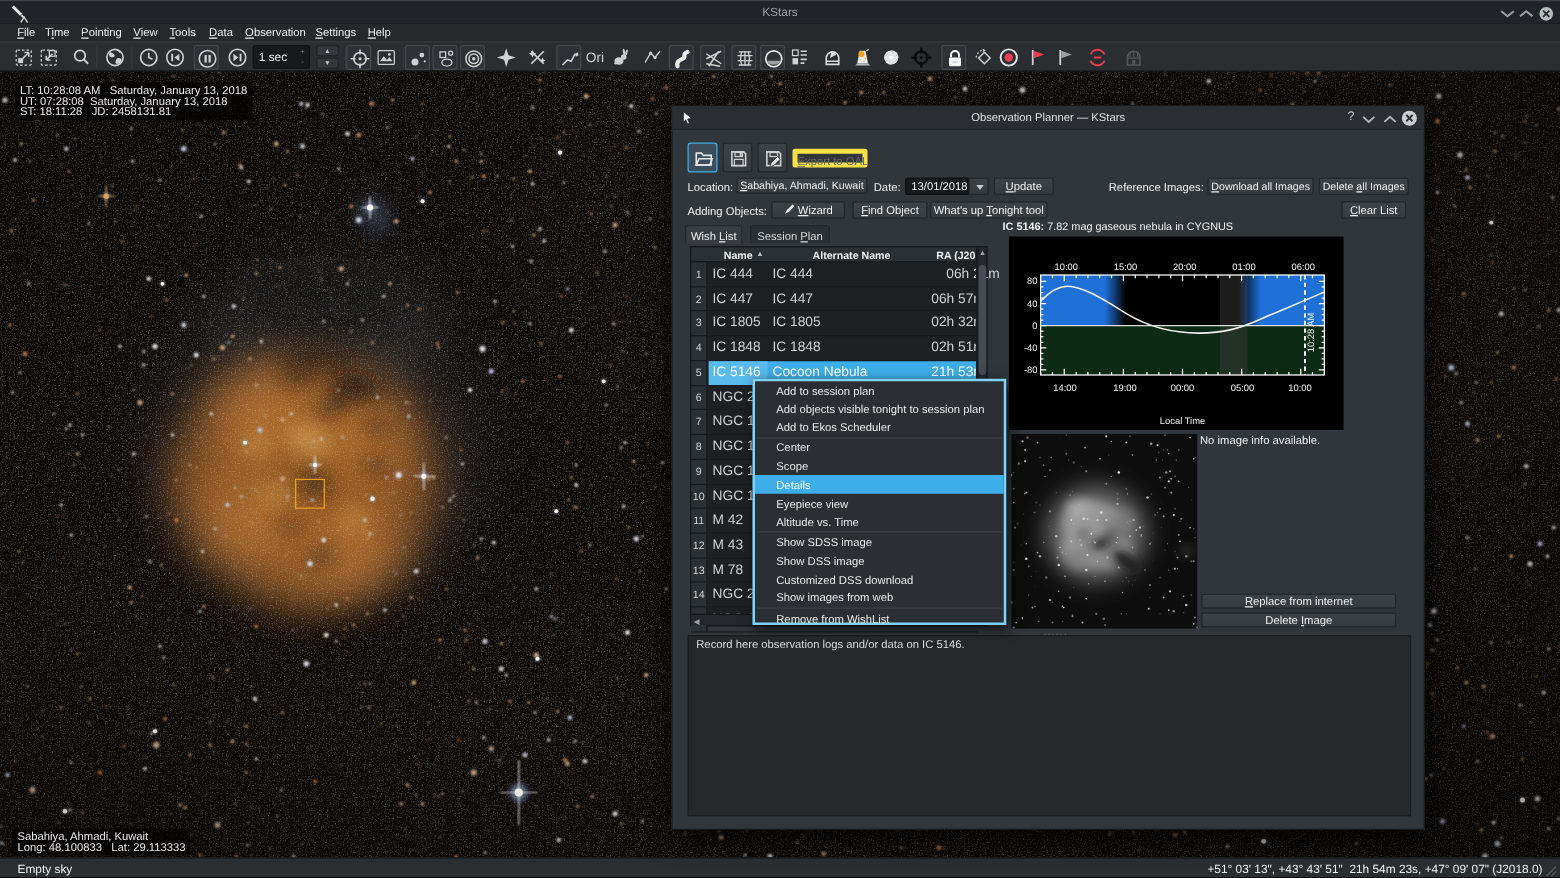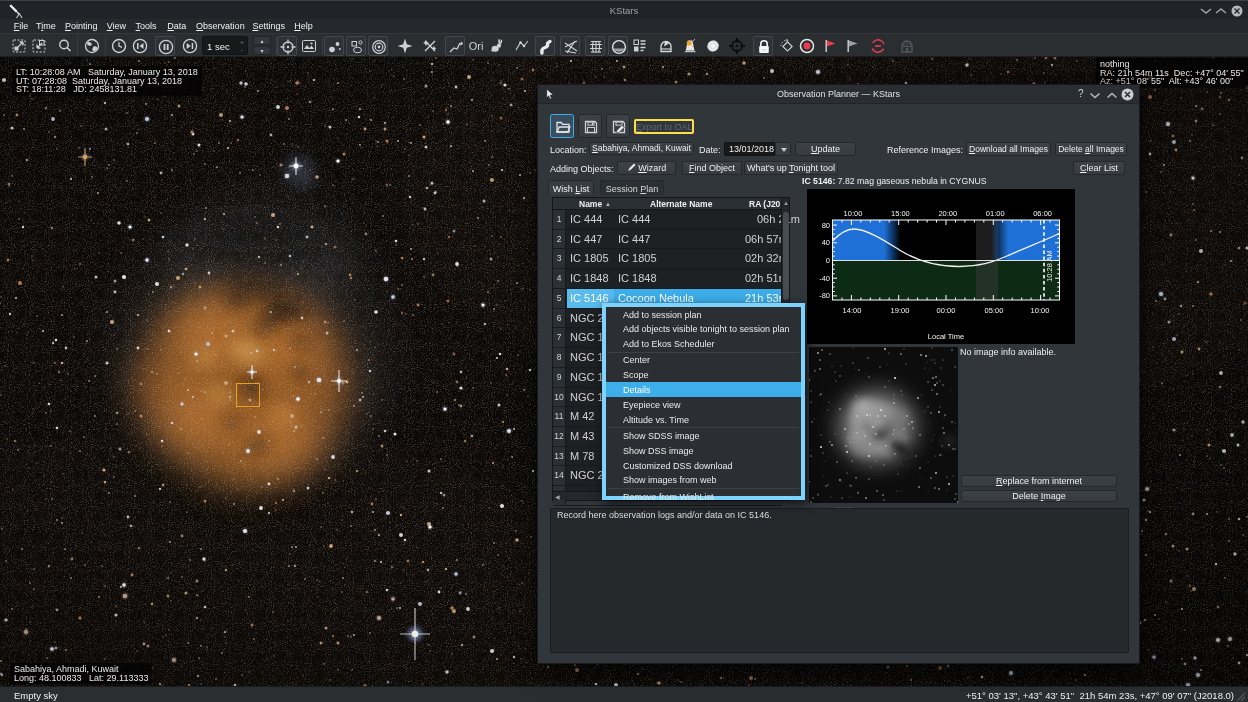--- a/index.html
+++ b/index.html
@@ -24,38 +24,38 @@
 #dialog { position:absolute; left:537px; top:84px; width:603px; height:580px; background:#31363b; border:1px solid #17191c; box-shadow:0 5px 22px rgba(0,0,0,0.85); }
 #dtitle { position:absolute; left:0; top:0; width:601px; height:19px; background:#2a2e32; border-bottom:1px solid #222528; }
 #dtitle .t { position:absolute; width:100%; text-align:center; top:4px; font-size:9px; color:#dfe0e1; }
 .btn { position:absolute; background:linear-gradient(#3d4247,#363b40); border:1px solid #24282b; border-radius:2px; color:#eff0f1; text-align:center; font-size:9px; white-space:nowrap; }
 .btn u, .lbl u, .mi u, .tab u { text-decoration:underline; text-underline-offset:1px; }
 .lbl { position:absolute; font-size:9px; color:#eff0f1; white-space:nowrap; }
 .tbig { position:absolute; top:29px; width:24px; height:24px; background:linear-gradient(#3d4247,#363b40); border:1px solid #24282b; border-radius:2.5px; }
 .tbig svg { position:absolute; left:3px; top:3px; }
 #bopen { left:12px; border:1px solid #3daee9; background:#3b4d5c; }
 #bsave { left:40px; } #bsaveas { left:68px; }
-#bexport { left:96px; top:34px; width:60px; height:15px; background:none; border:2px solid #fde047; color:#63686d; line-height:13px; }
+#bexport { left:96px; top:34px; width:60px; height:15px; background:none; border:4px solid #fde047; color:#63686d; line-height:13px; }
 #date { position:absolute; left:186px; top:57px; width:51px; height:14px; background:#17191b; border:1px solid #101214; color:#eef0f1; line-height:12px; padding-left:4px; border-radius:2px 0 0 2px; }
 #datebtn { position:absolute; left:237px; top:57px; width:16px; height:14px; }
 #datebtn:after { content:""; position:absolute; left:5px; top:5px; border:3px solid transparent; border-top:4px solid #c7c9cb; }
 .tab { position:absolute; top:95px; height:15px; border:1px solid #24282b; border-bottom:none; background:#2b3034; text-align:center; font-size:9px; padding-top:3px; border-radius:2px 2px 0 0; color:#d8d9da; }
 .tab.on { background:#383d42; color:#eff0f1; }
 #table { position:absolute; left:14px; top:112px; width:238px; height:304px; background:#1e2124; border:1px solid #141618; }
 #thead { position:absolute; left:0; top:0; width:228px; height:12px; background:#2b3034; border-bottom:1px solid #141618; font-weight:bold; font-size:8.5px; }
 #thead div { position:absolute; top:1px; }
 .trow { position:absolute; left:0; width:229px; height:19.73px; border-bottom:1px solid #181b1d; }
 .trow .n { position:absolute; left:0; top:0; width:13px; height:100%; background:#2b3034; border-right:1px solid #16181a; text-align:center; line-height:19px; color:#d4d5d6; font-size:8.5px; }
 .trow span { position:absolute; top:3px; font-size:11px; white-space:nowrap; }
 #vscroll { position:absolute; right:0; top:0; width:8px; height:302px; background:#24282c; border-left:1px solid #141618; }
 #vscroll .thumb { position:absolute; left:1px; top:14px; width:6px; height:88px; background:#474c52; border-radius:3px; }
 #vscroll .ar { position:absolute; left:1px; width:6px; text-align:center; color:#9ea1a4; font-size:6px; }
 #hscroll { position:absolute; left:0; bottom:0; width:229px; height:9px; background:#24282c; border-top:1px solid #141618; }
 #hscroll .lar { position:absolute; left:2px; top:1px; color:#9ea1a4; font-size:6px; }
-#ctx { position:absolute; left:602px; top:303px; width:203px; height:197px; background:#2b2f33; border:4px solid #7dd3fc; box-shadow:2px 3px 10px rgba(0,0,0,0.7); z-index:30; }
+#ctx { position:absolute; left:602px; top:303px; width:203px; height:197px; background:#2b2f33; border:2px solid #7dd3fc; box-shadow:2px 3px 10px rgba(0,0,0,0.7); z-index:30; }
 .mi { position:relative; height:14.8px; font-size:9px; color:#e9eaeb; }
 .mi span { position:absolute; left:17px; top:2.6px; }
 .mi.hl { background:#3daee9; }
 .mi.hl span { color:#fff; }
 .msep { height:1.5px; position:relative; }
 .msep:after { content:""; position:absolute; left:2px; right:2px; top:0.3px; height:1px; background:#3c4145; }
 .ct { font-size:7.5px; fill:#f2f3f3; font-family:"Liberation Sans",sans-serif; }
 #textarea { position:absolute; left:12px; top:423px; width:579px; height:145px; background:#25292c; border:1px solid #1b1e20; border-radius:1px; color:#dcdddd; padding:1px 6px; }
 .ubtn { position:absolute; left:423px; width:156px; height:12px; line-height:10px; }
 </style></head>
@@ -2323,23 +2323,20 @@
       <circle cx="483" cy="248" r="1.5" fill="#fef9ee"></circle>
       <circle cx="430" cy="470" r="3.8000000000000003" fill="url(#stg)"></circle>
       <circle cx="430" cy="470" r="1.6" fill="#fef9ee"></circle>
       <circle cx="130" cy="170" r="3.7" fill="url(#stg)"></circle>
       <circle cx="130" cy="170" r="1.5" fill="#fef9ee"></circle>
 <rect width="1248" height="629" fill="url(#vig)"></rect>
 </svg>
 <div class="ibox" style="left:12px;top:9px;">LT: 10:28:08 AM   Saturday, January 13, 2018
 UT: 07:28:08  Saturday, January 13, 2018
 ST: 18:11:28   JD: 2458131.81</div>
-<div class="ibox" style="left:1096px;top:1px;width:152px;">nothing
-RA: 21h 54m 11s  Dec: +47° 04' 55"
-Az: +51° 08' 55"  Alt: +43° 46' 00"</div>
 <div class="ibox" style="left:10px;top:606px;">Sabahiya, Ahmadi, Kuwait
 Long: 48.100833   Lat: 29.113333</div>
 <div style="position:absolute;left:236px;top:326px;width:24px;height:24px;border:1.5px solid #e8a022;"></div>
 </div>
 <div id="titlebar">
     <div class="t">KStars</div>
     <svg style="position:absolute;left:8px;top:1px" width="16" height="17" viewBox="0 0 16 17">
       <path d="M3 2 L10 9 L8 11 L1 4 z" fill="#e8e9ea" stroke="#2a2d30" stroke-width="0.7"></path>
       <path d="M9 10 l2.5 2.5" stroke="#dcdddd" stroke-width="1.6"></path>
       <path d="M8.5 16 l2.8-4.2 2.8 4.2" stroke="#c8cacc" stroke-width="1.1" fill="none"></path>
@@ -2662,21 +2659,21 @@
         <rect x="6" y="4" width="6" height="3.2" stroke="#ced0d2" fill="none"></rect>
         <path d="M6 15.2 l1-3 5-5 2.2 2.2 -5 5 -3 1z" fill="#e8e9ea" stroke="#2f343a" stroke-width="0.7"></path>
       </svg>
     </div>
 <div class="btn" id="bexport"><u>E</u>xport to OAL</div>
 <div class="lbl" style="left:12px;top:60px;">Location:</div>
 <div class="btn" style="left:51px;top:57px;width:105px;height:13px;line-height:11px;font-size:8.5px;"><u>S</u>abahiya, Ahmadi, Kuwait</div>
 <div class="lbl" style="left:161px;top:60px;">Date:</div>
 <div id="date">13/01/2018</div>
 <div class="btn" id="datebtn"></div>
-<div class="btn" style="left:257px;top:57px;width:61px;height:14px;line-height:12px;"><u>U</u>pdate</div>
+<div class="btn" style="left:257px;top:57px;width:48px;height:14px;line-height:12px;"><u>U</u>pdate</div>
 <div class="lbl" style="left:349px;top:60px;">Reference Images:</div>
 <div class="btn" style="left:428px;top:57px;width:85px;height:14px;line-height:12px;font-size:8.5px;"><u>D</u>ownload all Images</div>
 <div class="btn" style="left:517px;top:57px;width:72px;height:14px;line-height:12px;font-size:8.5px;">Delete <u>a</u>ll Images</div>
 <div class="lbl" style="left:12px;top:79px;">Adding Objects:</div>
 <div class="btn" style="left:79px;top:76px;width:59px;height:14px;line-height:12px;"><svg width="9" height="9" viewBox="0 0 9 9" style="vertical-align:-1px">
         <path d="M1 8 l1.5-3 L7 .5 8.5 2 4 6.5 z" fill="#e9eaeb"></path>
       </svg> <u>W</u>izard</div>
 <div class="btn" style="left:144px;top:76px;width:60px;height:14px;line-height:12px;"><u>F</u>ind Object</div>
 <div class="btn" style="left:206px;top:76px;width:94px;height:14px;line-height:12px;">What's up <u>T</u>onight tool</div>
 <div class="btn" style="left:535px;top:76px;width:52px;height:14px;line-height:12px;"><u>C</u>lear List</div>

